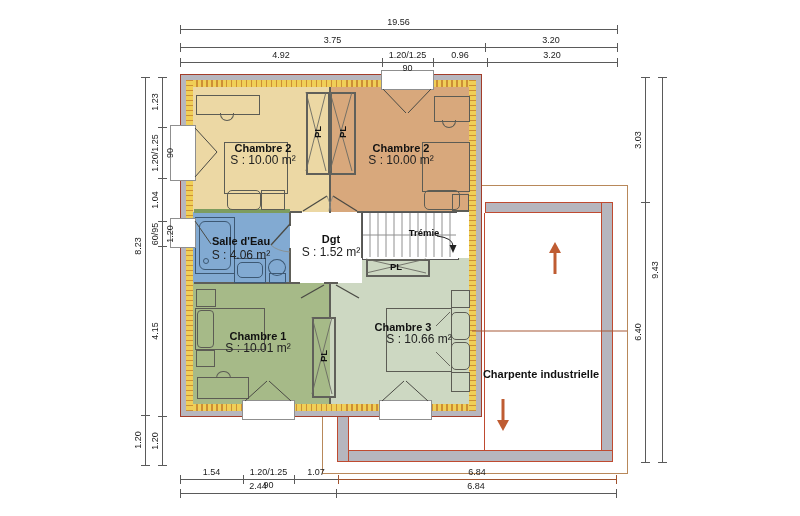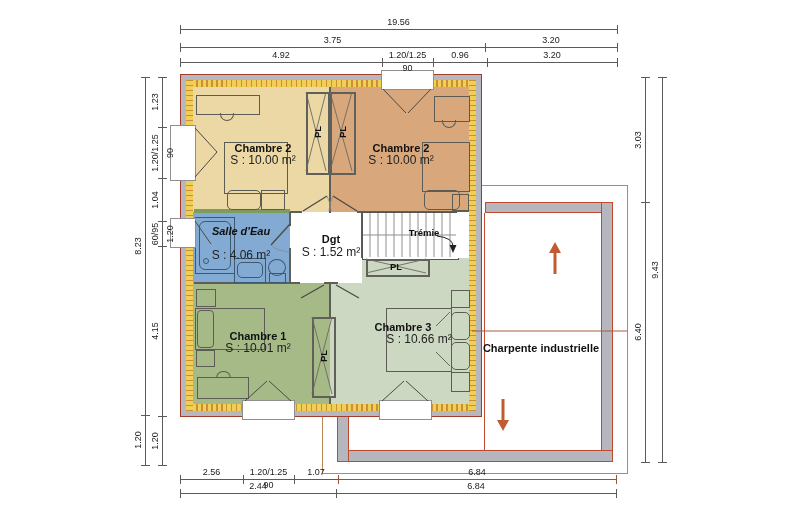--- a/index.html
+++ b/index.html
@@ -22,21 +22,21 @@
   .furn-blue{position:absolute;border:1px solid #3d5873;}
   .sill{position:absolute;background:#fff;border:1px solid #8f8f8f;}
   
   .garage-outline{position:absolute;left:322px;top:185px;width:304px;height:287px;border:1px solid #b8885a;}
   .gband{position:absolute;background:#b6b6be;border:1px solid #bf4a30;}
   .gredline{position:absolute;left:484px;top:213px;width:1px;height:237px;background:#bf4a30;}
   
   .room-name{position:absolute;transform:translate(-50%,-50%);font-weight:bold;font-size:11px;color:#111;white-space:nowrap;}
   .room-area{position:absolute;transform:translate(-50%,-50%);font-size:12px;color:#222;white-space:nowrap;}
   .small-label{position:absolute;transform:translate(-50%,-50%);font-weight:bold;font-size:9.5px;color:#111;white-space:nowrap;}
-  .big-label{position:absolute;transform:translate(-50%,-50%);font-weight:bold;font-size:11px;color:#111;white-space:nowrap;}
+  .big-label{position:absolute;transform:translate(-50%,-50%);font-weight:bold;font-size:11px;color:#111;white-space:nowrap;margin-top:26px;}
   .pl{position:absolute;font-weight:bold;font-size:9.5px;color:#111;white-space:nowrap;}
   .pl-rot{transform:translate(-50%,-50%) rotate(-90deg);}
   .pl-h{transform:translate(-50%,-50%);}
   
   .dim-line-h{position:absolute;height:1px;}
   .dim-line-v{position:absolute;width:1px;}
   .dim-tick-v{position:absolute;width:1px;height:9px;}
   .dim-tick-h{position:absolute;width:9px;height:1px;}
   .dim-label{position:absolute;font-size:9px;color:#1b1b1b;line-height:1;white-space:nowrap;}
   .dim-rot{transform:translate(-50%,-50%) rotate(-90deg);}
@@ -194,21 +194,21 @@
     <g>
       <line x1="503" y1="399" x2="503" y2="421" stroke="#bf5c32" stroke-width="3"></line>
       <polygon points="497,420 509,420 503,431" fill="#bf5c32"></polygon>
     </g>
   </svg>
 
   <div class="room-name" style="left:263px;top:148px;">Chambre 2</div>
   <div class="room-area" style="left:263px;top:160px;">S : 10.00 m²</div>
   <div class="room-name" style="left:401px;top:148px;">Chambre 2</div>
   <div class="room-area" style="left:401px;top:160px;">S : 10.00 m²</div>
-  <div class="room-name" style="left:241px;top:231px;font-style:italic;">Salle d'Eau</div>
+  <div class="room-name" style="left:241px;top:241px;">Salle d'Eau</div>
   <div class="room-area" style="left:241px;top:255px;">S : 4.06 m²</div>
   <div class="room-name" style="left:331px;top:239px;">Dgt</div>
   <div class="room-area" style="left:331px;top:252px;">S : 1.52 m²</div>
   <div class="room-name" style="left:258px;top:336px;">Chambre 1</div>
   <div class="room-area" style="left:258px;top:348px;">S : 10.01 m²</div>
   <div class="room-name" style="left:403px;top:327px;">Chambre 3</div>
   <div class="room-area" style="left:403px;top:339px;margin-left:16px;">S : 10.66 m²</div>
   <div class="small-label" style="left:424px;top:232px;">Trémie</div>
   <div class="big-label" style="left:541px;top:348px;">Charpente industrielle</div>
   <div class="pl pl-rot" style="left:317px;top:132px;">PL</div>
@@ -236,21 +236,21 @@
       <div class="dim-label" style="left: 281px; top: 60px; transform: translate(-50%, -100%);">4.92</div>
       <div class="dim-label" style="left: 407.5px; top: 60px; transform: translate(-50%, -100%);">1.20/1.25</div>
       <div class="dim-label" style="left: 407.5px; top: 64px; transform: translate(-50%, 0px);">90</div>
       <div class="dim-label" style="left: 460px; top: 60px; transform: translate(-50%, -100%);">0.96</div>
       <div class="dim-label" style="left: 552px; top: 60px; transform: translate(-50%, -100%);">3.20</div>
       <div class="dim-line-h" style="left: 180px; top: 479px; width: 158px; background: rgb(90, 90, 90);"></div>
       <div class="dim-tick-v" style="left: 180px; top: 475px; background: rgb(90, 90, 90);"></div>
       <div class="dim-tick-v" style="left: 243px; top: 475px; background: rgb(90, 90, 90);"></div>
       <div class="dim-tick-v" style="left: 294px; top: 475px; background: rgb(90, 90, 90);"></div>
       <div class="dim-tick-v" style="left: 338px; top: 475px; background: rgb(90, 90, 90);"></div>
-      <div class="dim-label" style="left: 211.5px; top: 477px; transform: translate(-50%, -100%);">2.56</div>
+      <div class="dim-label" style="left: 211.5px; top: 477px; transform: translate(-50%, -100%);">1.54</div>
       <div class="dim-label" style="left: 268.5px; top: 477px; transform: translate(-50%, -100%);">1.20/1.25</div>
       <div class="dim-label" style="left: 268.5px; top: 481px; transform: translate(-50%, 0px);">90</div>
       <div class="dim-label" style="left: 316px; top: 477px; transform: translate(-50%, -100%);">1.07</div>
       <div class="dim-line-h" style="left: 338px; top: 479px; width: 278px; background: rgb(160, 82, 45);"></div>
       <div class="dim-tick-v" style="left: 338px; top: 475px; background: rgb(160, 82, 45);"></div>
       <div class="dim-tick-v" style="left: 616px; top: 475px; background: rgb(160, 82, 45);"></div>
       <div class="dim-label" style="left: 477px; top: 477px; transform: translate(-50%, -100%);">6.84</div>
       <div class="dim-line-h" style="left: 180px; top: 493px; width: 436px; background: rgb(90, 90, 90);"></div>
       <div class="dim-tick-v" style="left: 180px; top: 489px; background: rgb(90, 90, 90);"></div>
       <div class="dim-tick-v" style="left: 336px; top: 489px; background: rgb(90, 90, 90);"></div>

